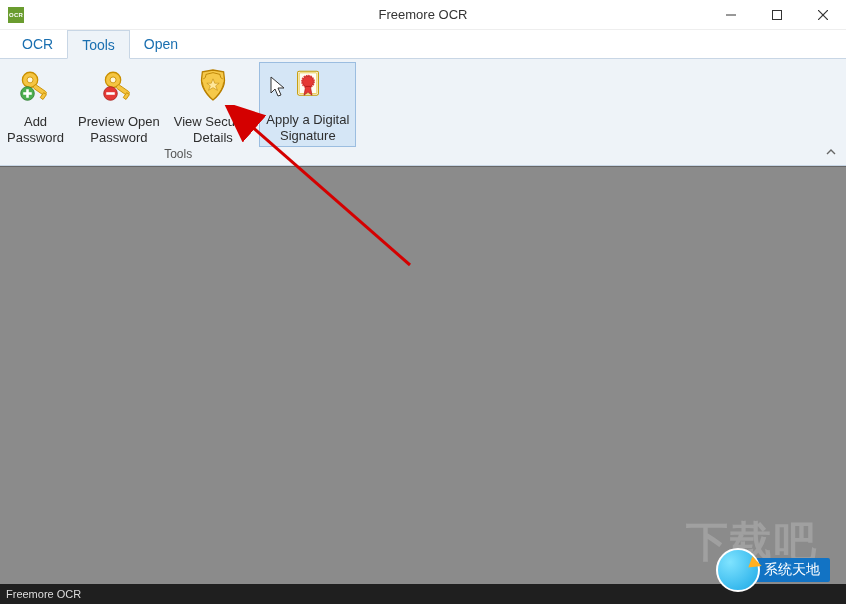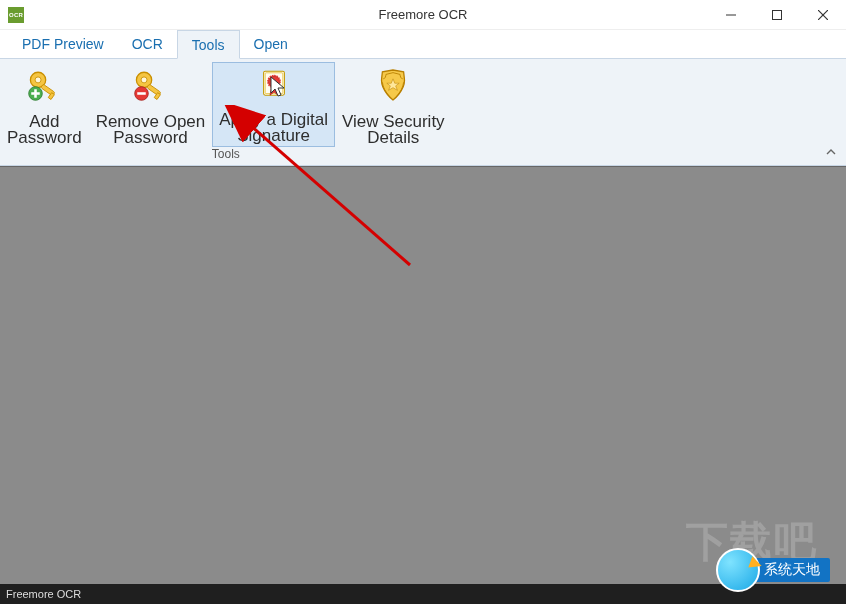--- a/index.html
+++ b/index.html
@@ -68,21 +68,21 @@
   padding:5px 6px 3px 6px; text-align:center; min-width:66px;
   border:1px solid transparent; height:85px;
 }
 .ribbon-btn.hover{
   background:#d5e6f6; border:1px solid #9bbde0;
 }
 .ribbon-btn .icon-wrap{
   height:36px; display:flex; align-items:center; justify-content:center;
 }
 .ribbon-btn .label{
-  font-size:17px; color:#2e2e2e; line-height:16px; margin-top:12px; white-space:pre-line;
+  font-size:13px; color:#2e2e2e; line-height:16px; margin-top:12px; white-space:pre-line;
 }
 .group-label{
   font-size:12px; color:#555; text-align:center; padding-bottom:3px;
 }
 .ribbon-collapse{
   position:absolute; right:8px; bottom:6px; width:14px; height:14px;
   display:flex; align-items:center; justify-content:center; color:#555;
 }
 .content-area{
   background:#8b8b8b; width:100%;
@@ -146,23 +146,20 @@
     <div class="win-btn close-x">
       <svg viewBox="0 0 10 10">
           <line x1="0" y1="0" x2="10" y2="10" stroke="#333" stroke-width="1.2"></line>
           <line x1="10" y1="0" x2="0" y2="10" stroke="#333" stroke-width="1.2"></line>
         </svg>
     </div>
   </div>
 </div>
 
 <div class="menubar">
-  <div class="menu-item">
-      <span>PDF Preview</span>
-    </div>
   <div class="menu-item">
       <span>OCR</span>
     </div>
   <div class="menu-item active">
       <span>Tools</span>
     </div>
   <div class="menu-item">
       <span>Open</span>
     </div>
 </div>
@@ -191,53 +188,53 @@
         <div class="icon-wrap">
           <svg class="key-svg" viewBox="0 0 40 40">
             <circle cx="13" cy="14" r="9" fill="#f5c542" stroke="#c98f00" stroke-width="1.5"></circle>
             <circle cx="13" cy="14" r="3.5" fill="#fff7db" stroke="#c98f00"></circle>
             <rect x="19" y="19" width="17" height="5" rx="2" transform="rotate(35 19 19)" fill="#f5c542" stroke="#c98f00"></rect>
             <rect x="29" y="29" width="4" height="7" transform="rotate(35 29 29)" fill="#f5c542" stroke="#c98f00"></rect>
             <circle cx="10" cy="30" r="8" fill="#e53935" stroke="#a62320"></circle>
             <rect x="5" y="28.5" width="10" height="3" fill="#fff"></rect>
           </svg>
         </div>
-        <div class="label">Remove Open
+        <div class="label">Preview Open
 Password</div>
-      </div>
-
-      <div class="ribbon-btn hover">
-        <div class="icon-wrap">
-          <svg class="ribbon-seal" viewBox="0 0 40 40">
-            <rect x="7" y="4" width="26" height="30" rx="2" fill="#fffdf3" stroke="#c49a00" stroke-width="1.3"></rect>
-            <rect x="9" y="6" width="22" height="26" rx="1" fill="none" stroke="#e0b000" stroke-width="0.8"></rect>
-            <circle cx="20" cy="17" r="7" fill="#e53935" stroke="#a11" stroke-width="1"></circle>
-            <circle cx="20" cy="17" r="7.8" fill="none" stroke="#e53935" stroke-width="1.6" stroke-dasharray="2 1"></circle>
-            <path d="M17 23 L15 34 L20 30 L25 34 L23 23 Z" fill="#e53935" stroke="#a11" stroke-width="0.8"></path>
-          </svg>
-        </div>
-        <div class="label">Apply a Digital
-Signature</div>
       </div>
 
       <div class="ribbon-btn">
         <div class="icon-wrap">
           <svg class="shield" viewBox="0 0 34 38">
             <path d="M17 2 C17 2 5 4 5 4 C5 4 4 12 4 14 C4 26 17 36 17 36 C17 36 30 26 30 14 C30 12 29 4 29 4 C29 4 17 2 17 2 Z" fill="#f6c94a" stroke="#b87f00" stroke-width="1.5"></path>
             <path d="M6 12 C8 12 9 9 9 7" fill="none" stroke="#b87f00" stroke-width="1"></path>
             <path d="M28 12 C26 12 25 9 25 7" fill="none" stroke="#b87f00" stroke-width="1"></path>
             <path d="M9 7 L17 5 L25 7" fill="none" stroke="#b87f00" stroke-width="1"></path>
             <path d="M17 36 C17 36 28 27 29 16" fill="none" stroke="#b87f00" stroke-width="1"></path>
             <path d="M17 36 C17 36 6 27 5 16" fill="none" stroke="#b87f00" stroke-width="1"></path>
             <path d="M17 12 L19 17 L24 17 L20 20 L22 25 L17 22 L12 25 L14 20 L10 17 L15 17 Z" fill="#ffe79a" stroke="#b87f00" stroke-width="0.6"></path>
           </svg>
         </div>
         <div class="label">View Security
 Details</div>
       </div>
+
+      <div class="ribbon-btn hover">
+        <div class="icon-wrap">
+          <svg class="ribbon-seal" viewBox="0 0 40 40">
+            <rect x="7" y="4" width="26" height="30" rx="2" fill="#fffdf3" stroke="#c49a00" stroke-width="1.3"></rect>
+            <rect x="9" y="6" width="22" height="26" rx="1" fill="none" stroke="#e0b000" stroke-width="0.8"></rect>
+            <circle cx="20" cy="17" r="7" fill="#e53935" stroke="#a11" stroke-width="1"></circle>
+            <circle cx="20" cy="17" r="7.8" fill="none" stroke="#e53935" stroke-width="1.6" stroke-dasharray="2 1"></circle>
+            <path d="M17 23 L15 34 L20 30 L25 34 L23 23 Z" fill="#e53935" stroke="#a11" stroke-width="0.8"></path>
+          </svg>
+        </div>
+        <div class="label">Apply a Digital
+Signature</div>
+      </div>
     </div>
     <div class="group-label">Tools</div>
   </div>
   <div class="ribbon-collapse">
     <svg width="12" height="12" viewBox="0 0 12 12">
         <path d="M2 8 L6 4 L10 8" fill="none" stroke="#666" stroke-width="1.4"></path>
       </svg>
   </div>
 </div>
 

